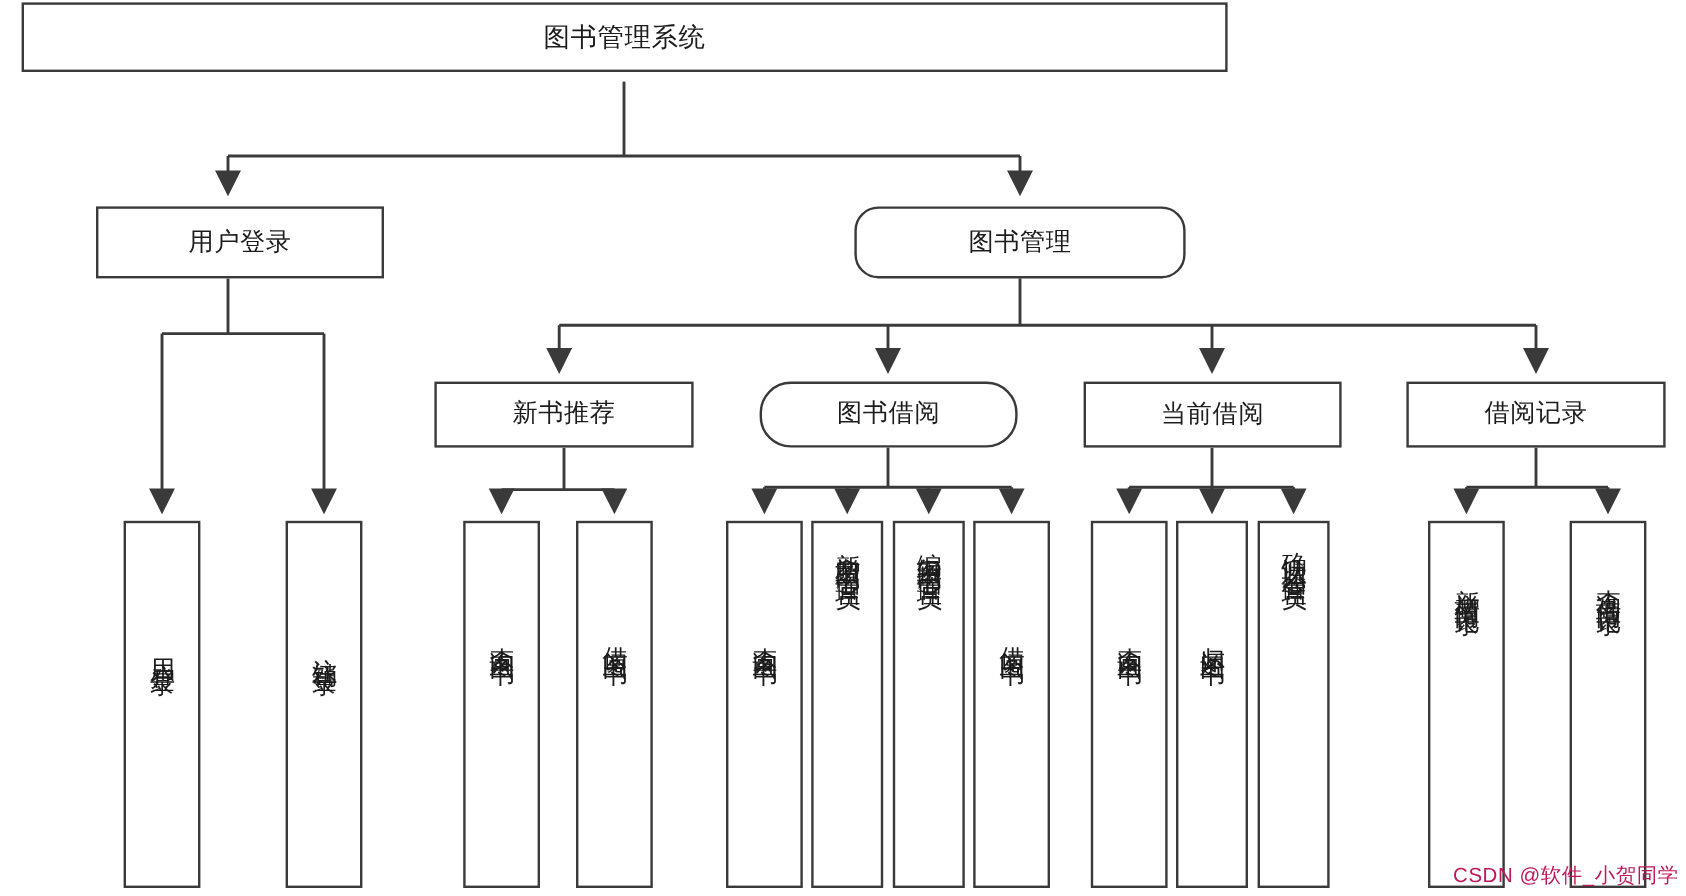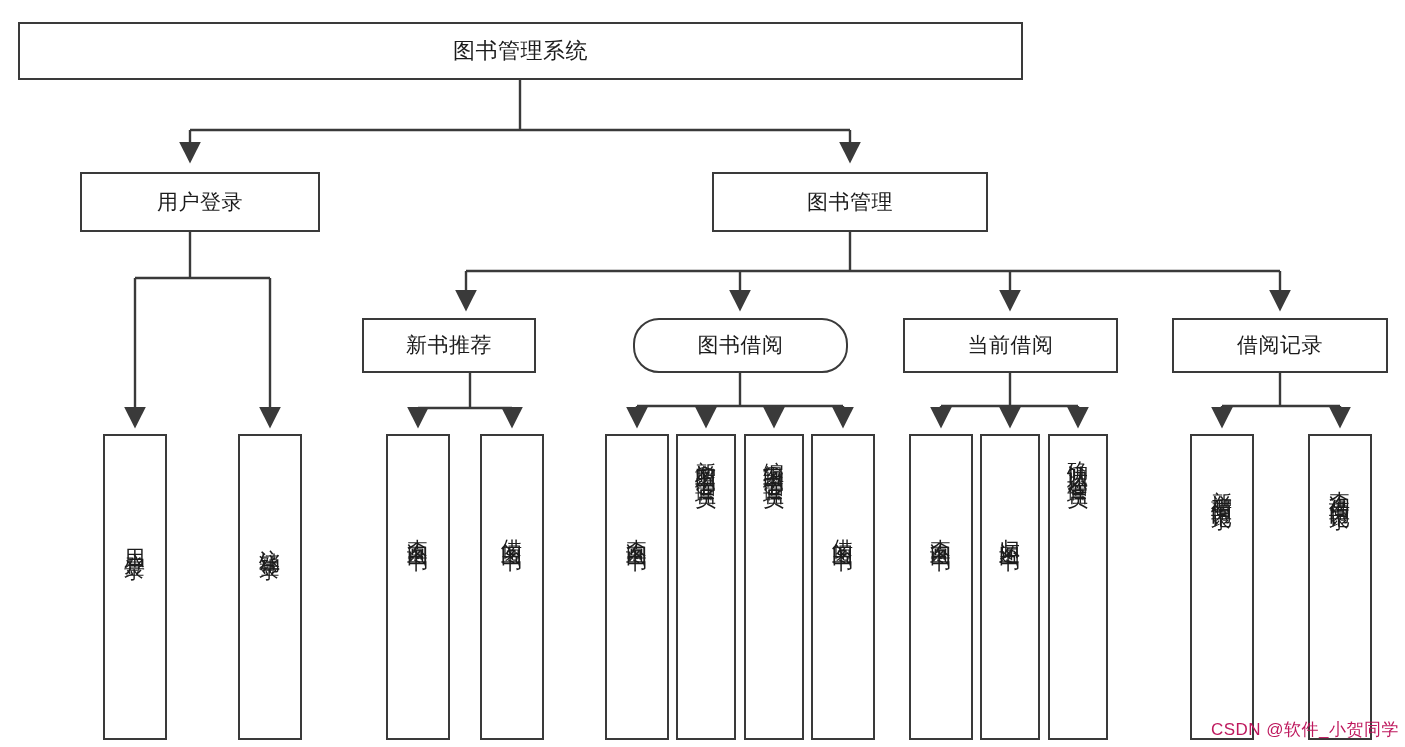--- a/index.html
+++ b/index.html
@@ -113,32 +113,32 @@
       <path d="M1010,406 L1010,425" marker-end="url(#arrow)"></path>
       <path d="M1078,406 L1078,425" marker-end="url(#arrow)"></path>
 
       <path d="M1280,373 L1280,406"></path>
       <path d="M1222,406 L1340,406"></path>
       <path d="M1222,406 L1222,425" marker-end="url(#arrow)"></path>
       <path d="M1340,406 L1340,425" marker-end="url(#arrow)"></path>
     </g>
   </svg>
 
-  <div class="node root" style="left:18px; top:22px; width:1005px; height:58px;">
+  <div class="node root" style="left:18px; top:2px; width:1005px; height:58px;">
     <span class="label">图书管理系统</span>
   </div>
 
   <div class="node" style="left:80px; top:172px; width:240px; height:60px;">
     <span class="label">用户登录</span>
   </div>
-  <div class="node" style="left:712px; top:172px; width:276px; height:60px;">
+  <div class="node" style="left:712px; top:172px; width:276px; height:60px;border-radius:20px;">
     <span class="label">图书管理</span>
   </div>
 
-  <div class="node" style="left:362px; top:318px; width:174px; height:55px;">
+  <div class="node" style="left:362px; top:318px; width:216px; height:55px;">
     <span class="label">新书推荐</span>
   </div>
   <div class="node" style="left:633px; top:318px; width:215px; height:55px;border-radius:26px;">
     <span class="label">图书借阅</span>
   </div>
   <div class="node" style="left:903px; top:318px; width:215px; height:55px;font-family:Liberation Serif, serif;">
     <span class="label">当前借阅</span>
   </div>
   <div class="node" style="left:1172px; top:318px; width:216px; height:55px;align-items:center;">
     <span class="label">借阅记录</span>

